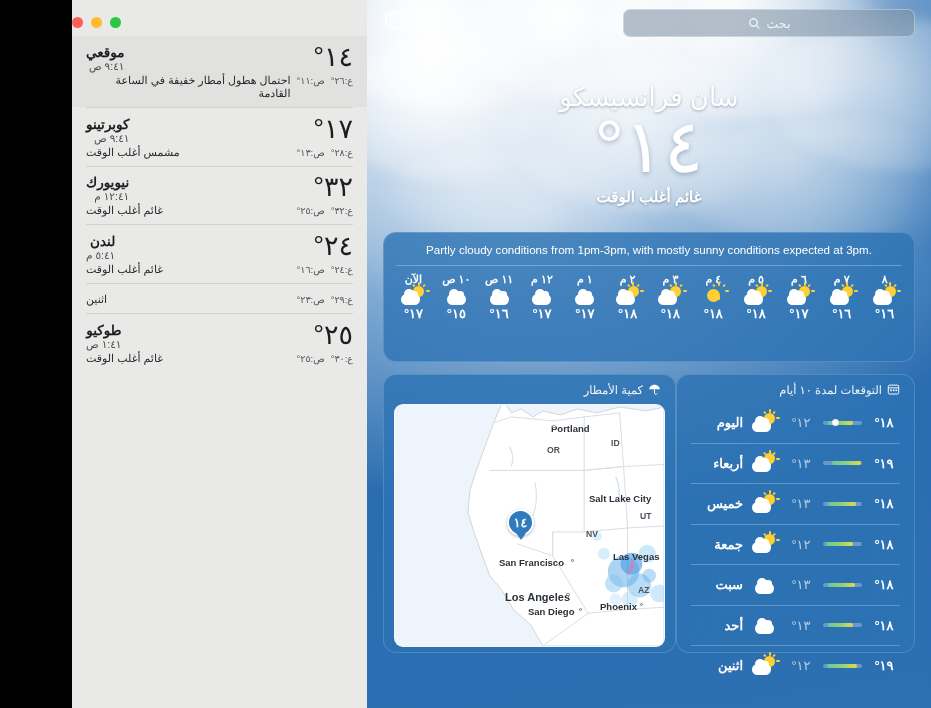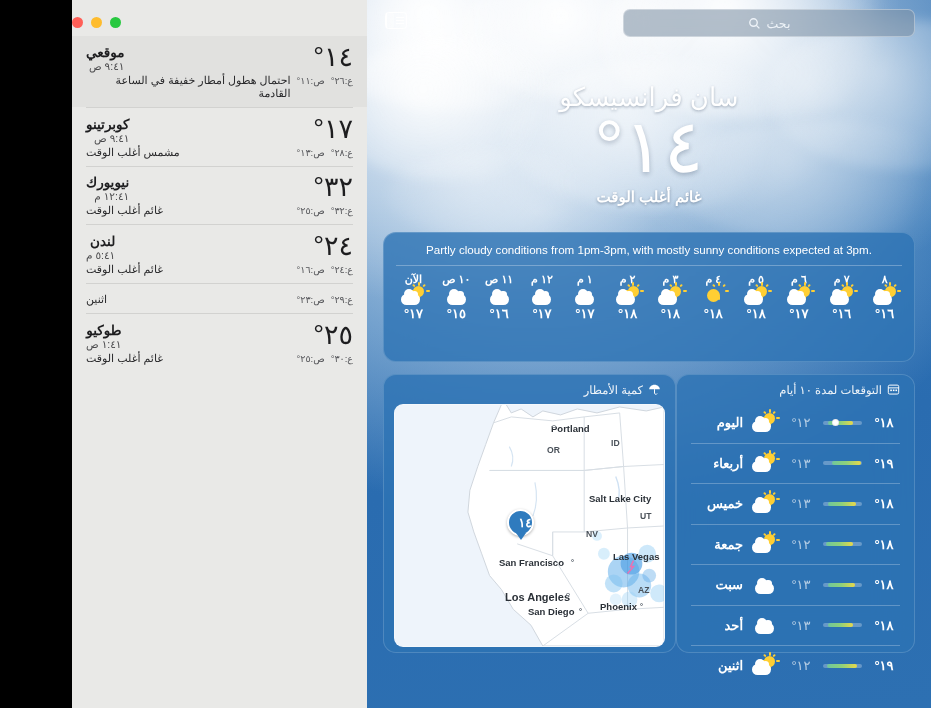--- a/index.html
+++ b/index.html
@@ -94,21 +94,21 @@
       background:#eef4fb; border:.5px solid rgba(255,255,255,.35);}
   .mapbox svg{position:absolute; inset:0; width:100%; height:100%;}
   .maplbl{position:absolute; font-size:9.2px; color:#2b3138; font-family:"Liberation Sans",sans-serif;
       white-space:nowrap; direction:ltr; font-weight:400;}
   .maplbl.city{font-weight:700; font-size:9.5px;}
   .maplbl.big{font-size:11px; font-weight:700;}
   .maplbl.state{font-weight:700; font-size:8.6px; color:#4a5159;}
   .citydot{position:absolute; width:3.4px;height:3.4px;border-radius:50%;border:1px solid #6d757e;background:#fff;}
   .pin{position:absolute; width:27px;height:27px;border-radius:50%;
       background:#2f7bbe; border:2px solid #fff; color:#fff;
-      display:flex; align-items:center; justify-content:flex-start; font-size:12.5px; font-weight:600;
+      display:flex; align-items:center; justify-content:center; font-size:12.5px; font-weight:600;
       box-shadow:0 1px 3px rgba(0,0,0,.3);}
   .pin:after{content:""; position:absolute; bottom:-6px; left:50%; transform:translateX(-50%);
       border-left:5px solid transparent; border-right:5px solid transparent; border-top:7px solid #2f7bbe;}
 
   .hrline{height:.5px; background:rgba(255,255,255,.25); margin:0 14px;}
   .drow{display:flex; flex-direction:row-reverse; align-items:center; height:40px; padding:0 14px; gap:6px;}
   .drow .dname{width:52px; font-size:13px; font-weight:700; color:#fff; text-align:right;}
   .drow .dicon{width:30px; display:flex; justify-content:center;}
   .drow .dlo{width:32px; font-size:13px; font-weight:400; color:rgba(255,255,255,.65); text-align:center;}
   .drow .dbar{flex:1; height:4px; border-radius:2px; background:rgba(255,255,255,.28); position:relative;}

